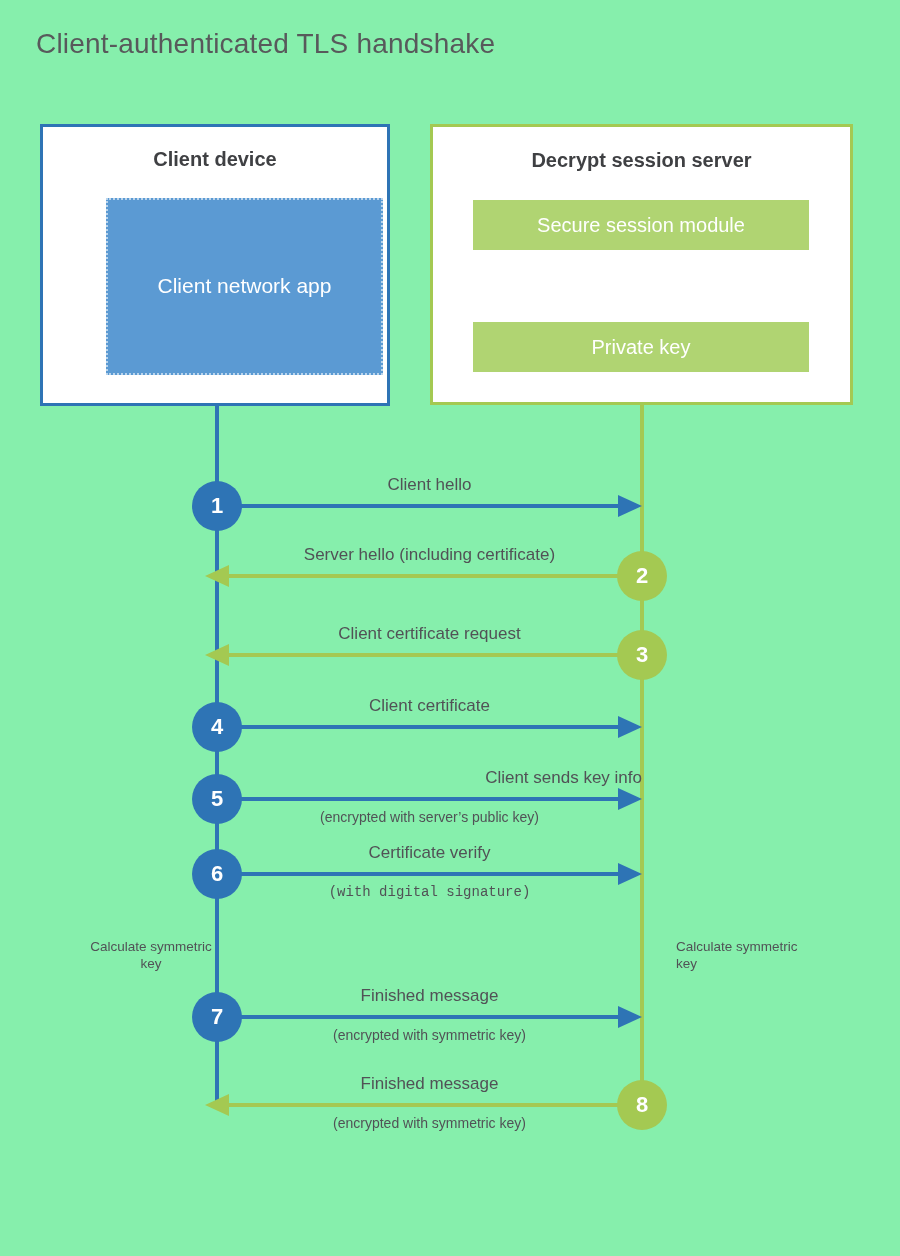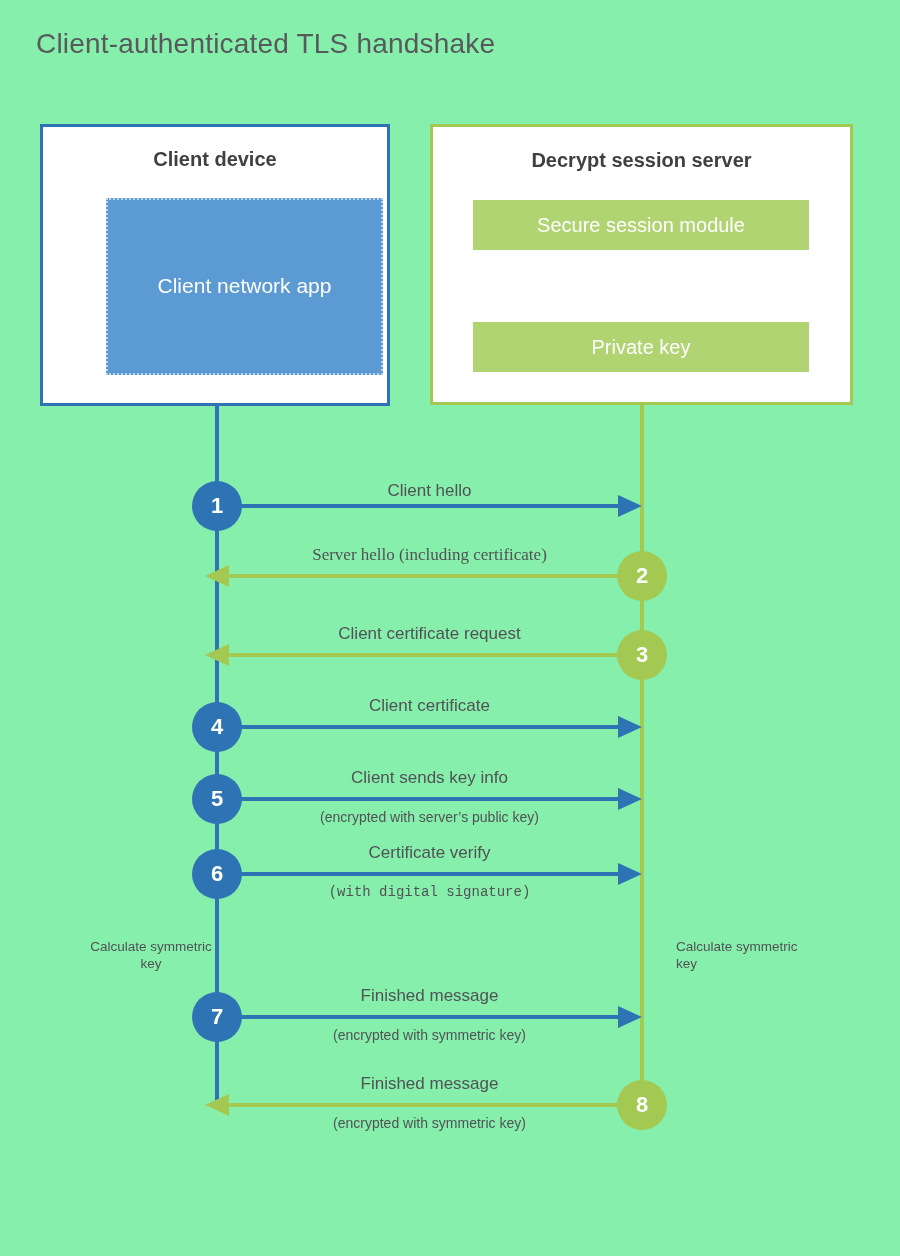--- a/index.html
+++ b/index.html
@@ -96,37 +96,37 @@
   <div class="abs server-bar" id="server-bar-0">Secure session module</div>
   <div class="abs server-bar" id="server-bar-2">Private key</div>
 
   <div class="abs vline" id="client-lifeline"></div>
   <div class="abs vline" id="server-lifeline"></div>
 
   <div id="messages">
       <div class="abs msg-line blue" style="left: 217px; top: 504px; width: 403px;"></div>
       <div class="abs ah right blue" style="left: 618px; top: 495px;"></div>
       <div class="abs msg-circle blue" style="left: 192px; top: 481px;">1</div>
-      <div class="abs msg-label" style="top: 475px; margin-top: 6px;">Client hello</div>
+      <div class="abs msg-label" style="top: 475px;">Client hello</div>
       <div class="abs msg-line green" style="left: 227px; top: 574px; width: 415px;"></div>
       <div class="abs ah left green" style="left: 205px; top: 565px;"></div>
       <div class="abs msg-circle green" style="left: 617px; top: 551px;">2</div>
-      <div class="abs msg-label" style="top: 545px; font-family: Liberation Serif, serif;">Server hello (including certificate)</div>
+      <div class="abs msg-label" style="top: 545px;">Server hello (including certificate)</div>
       <div class="abs msg-line green" style="left: 227px; top: 653px; width: 415px;"></div>
       <div class="abs ah left green" style="left: 205px; top: 644px;"></div>
       <div class="abs msg-circle green" style="left: 617px; top: 630px;">3</div>
       <div class="abs msg-label" style="top: 624px;">Client certificate request</div>
       <div class="abs msg-line blue" style="left: 217px; top: 725px; width: 403px;"></div>
       <div class="abs ah right blue" style="left: 618px; top: 716px;"></div>
       <div class="abs msg-circle blue" style="left: 192px; top: 702px;">4</div>
       <div class="abs msg-label" style="top: 696px;">Client certificate</div>
       <div class="abs msg-line blue" style="left: 217px; top: 797px; width: 403px;"></div>
       <div class="abs ah right blue" style="left: 618px; top: 788px;"></div>
       <div class="abs msg-circle blue" style="left: 192px; top: 774px;">5</div>
-      <div class="abs msg-label" style="top: 768px;">Client sends key info</div>
+      <div class="abs msg-label" style="top: 768px; text-align: right;">Client sends key info</div>
       <div class="abs msg-sublabel" style="top: 809px;">(encrypted with server’s public key)</div>
       <div class="abs msg-line blue" style="left: 217px; top: 872px; width: 403px;"></div>
       <div class="abs ah right blue" style="left: 618px; top: 863px;"></div>
       <div class="abs msg-circle blue" style="left: 192px; top: 849px;">6</div>
       <div class="abs msg-label" style="top: 843px;">Certificate verify</div>
       <div class="abs msg-sublabel" style="top: 884px; font-family: Liberation Mono, monospace;">(with digital signature)</div>
       <div class="abs msg-line blue" style="left: 217px; top: 1015px; width: 403px;"></div>
       <div class="abs ah right blue" style="left: 618px; top: 1006px;"></div>
       <div class="abs msg-circle blue" style="left: 192px; top: 992px;">7</div>
       <div class="abs msg-label" style="top: 986px;">Finished message</div>

